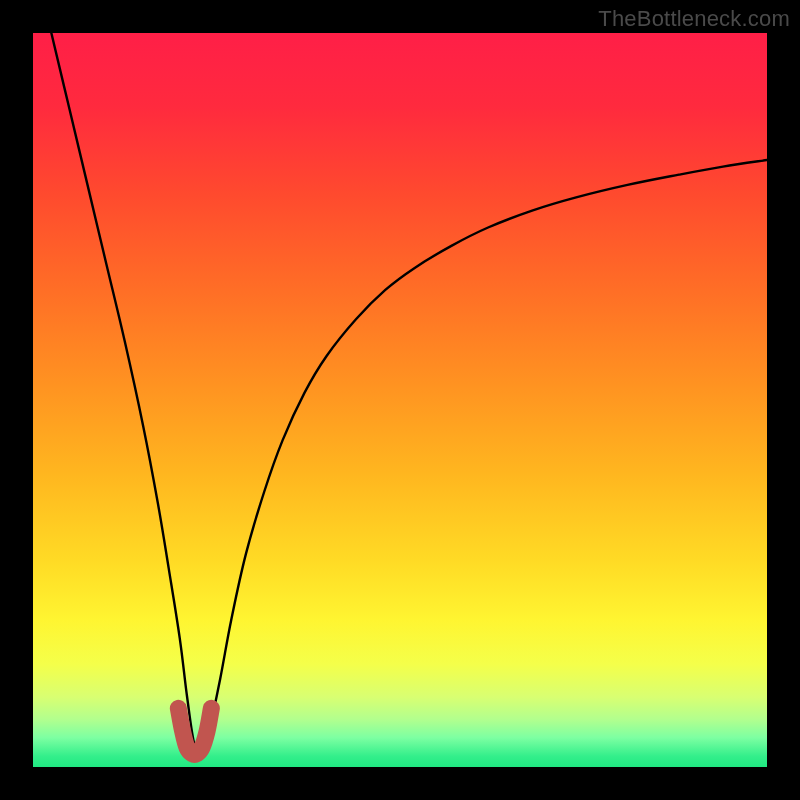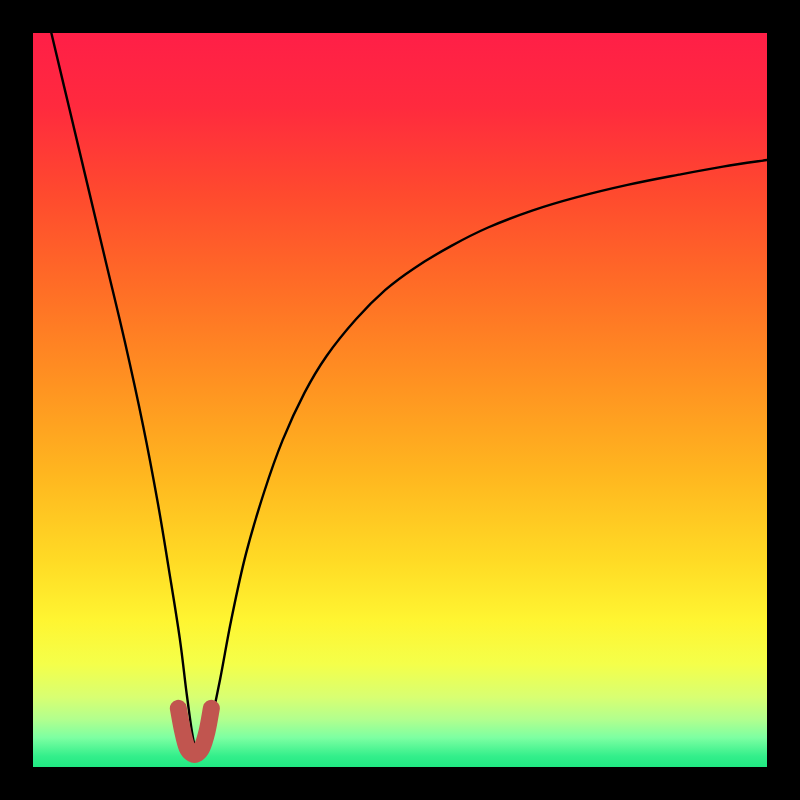--- a/index.html
+++ b/index.html
@@ -35,20 +35,21 @@
     letter-spacing: 0.2px;
     font-family: Arial, Helvetica, sans-serif;
   }
   svg { display: block; }
 </style>
 </head>
 <body>
 
 <div class="outer">
 
+  <div class="watermark">TheBottleneck.com</div>
 
   <div class="plot">
     <svg id="plot-svg" width="734" height="734" viewBox="0 0 734 734">
       <defs>
         <linearGradient id="bg-grad" x1="0" y1="0" x2="0" y2="1">
             <stop offset="0.00%" stop-color="#ff1f47"></stop>
             <stop offset="10.00%" stop-color="#ff2a3e"></stop>
             <stop offset="22.00%" stop-color="#ff4a2e"></stop>
             <stop offset="35.00%" stop-color="#ff6e26"></stop>
             <stop offset="48.00%" stop-color="#ff9321"></stop>

